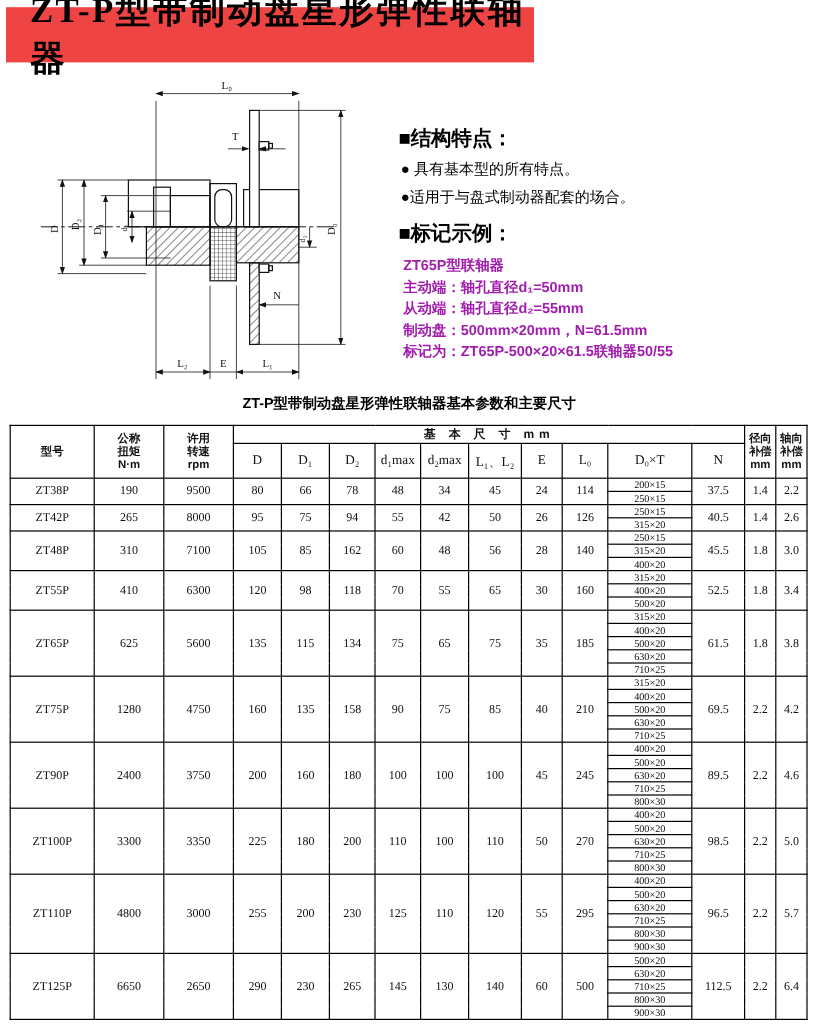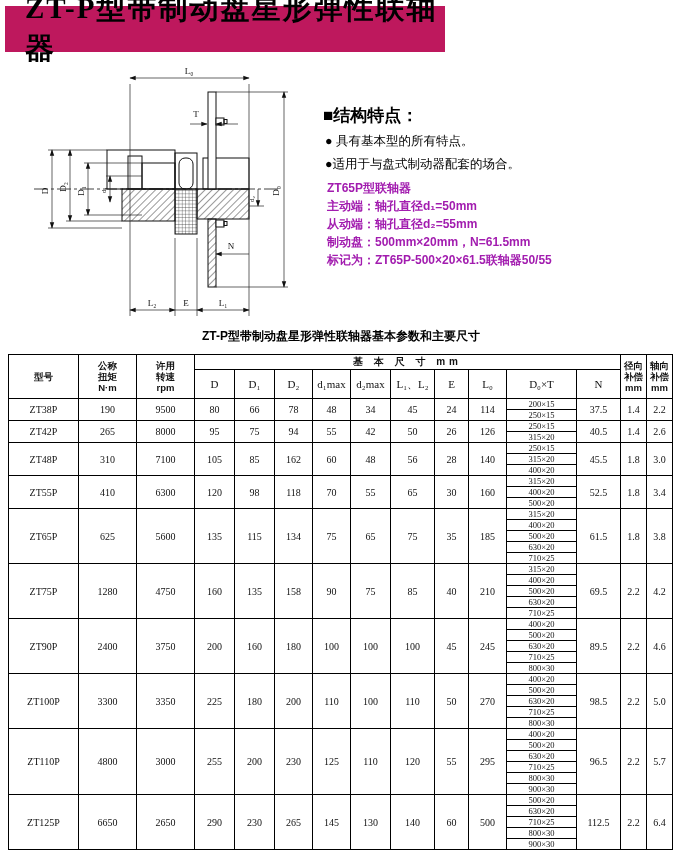--- a/index.html
+++ b/index.html
@@ -2,29 +2,29 @@
 <html><head>
 <meta charset="utf-8">
 <style>
   html,body{margin:0;padding:0;}
   body{
     width:680px;height:857px;position:relative;background:#ffffff;
     font-family:"Liberation Serif",serif;color:#111;overflow:hidden;
   }
   .title-bar{
     position:absolute;left:5px;top:6px;width:440px;height:46px;
-    background:#be185d;display:flex;align-items:center;
+    background:#ef4444;display:flex;align-items:center;
   }
   .title-bar span{
     font-family:"Liberation Serif",serif;font-weight:bold;font-size:29px;
     letter-spacing:2px;padding-left:20px;color:#000;
   }
   .drawing{position:absolute;left:22px;top:54px;width:312px;height:284px;}
   .drawing svg{width:100%;height:100%;}
-  .info{position:absolute;left:323px;top:104px;width:335px;}
+  .info{position:absolute;left:332px;top:104px;width:335px;}
   .info-h{
     font-family:"Liberation Sans",sans-serif;font-weight:bold;
     font-size:17px;margin:0 0 6px 0;color:#000;
   }
   .info-h.second{margin-top:10px;}
   .info-b{
     font-family:"Liberation Sans",sans-serif;font-weight:normal;
     font-size:12.5px;margin:0 0 6px 2px;color:#000;
   }
   .info-l{
@@ -155,20 +155,21 @@
       <text x="164" y="252">E</text>
       <text x="201" y="252">L₁</text>
     </g>
   </svg>
 </div>
 
 <div class="info">
   <div class="info-h">■结构特点：</div>
   <div class="info-b">● 具有基本型的所有特点。</div>
   <div class="info-b">●适用于与盘式制动器配套的场合。</div>
+  <div class="info-h second">■标记示例：</div>
   <div class="info-l">ZT65P型联轴器</div>
   <div class="info-l">主动端：轴孔直径d₁=50mm</div>
   <div class="info-l">从动端：轴孔直径d₂=55mm</div>
   <div class="info-l">制动盘：500mm×20mm，N=61.5mm</div>
   <div class="info-l">标记为：ZT65P-500×20×61.5联轴器50/55</div>
 </div>
 
 <div class="table-title">ZT-P型带制动盘星形弹性联轴器基本参数和主要尺寸</div>
 
 <table class="param-table">

